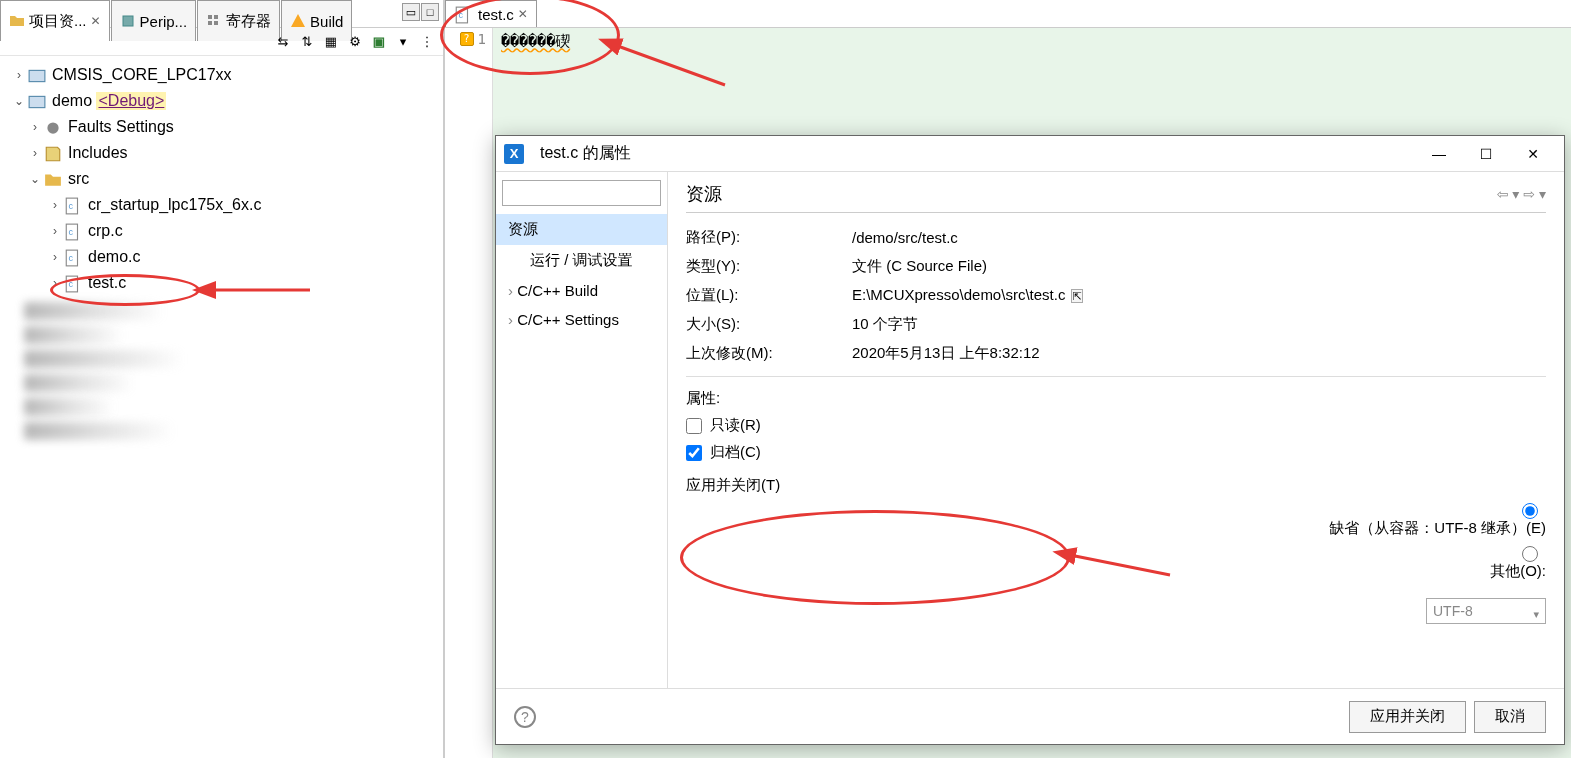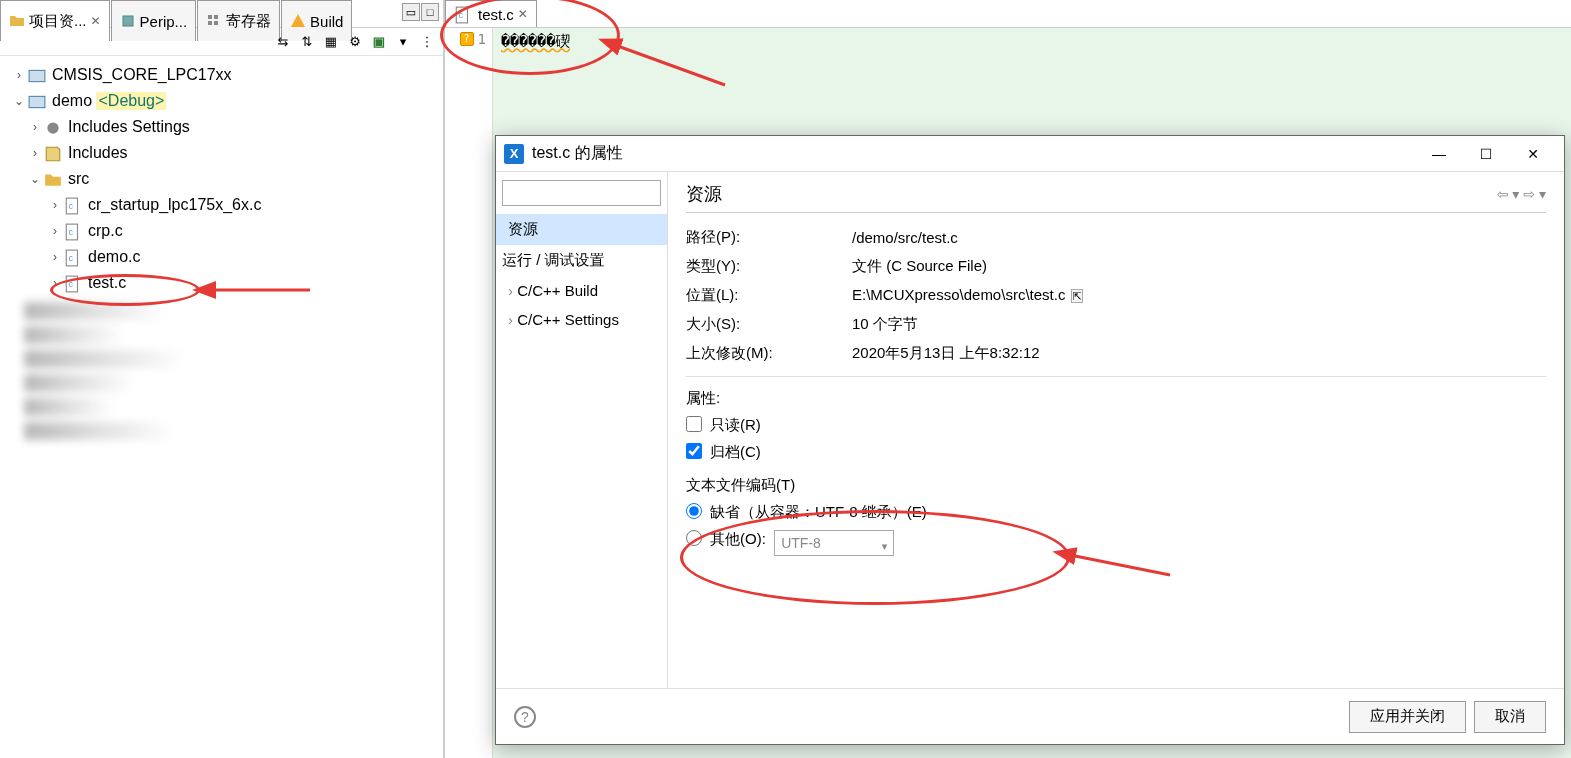--- a/index.html
+++ b/index.html
@@ -17,68 +17,68 @@
 
 .toolbar-row { height: 28px; display: flex; justify-content: flex-end; align-items: center; padding-right: 6px; gap: 4px; border-bottom: 1px solid #e5e5e5; }
 .tb-btn { width: 20px; height: 20px; display: flex; align-items: center; justify-content: center; cursor: pointer; font-size: 13px; }
 
 .tree { padding: 6px 4px; font-size: 16px; }
 .tree-item { display: flex; align-items: center; padding: 4px 0 4px 8px; cursor: pointer; white-space: nowrap; }
 .twisty { width: 14px; text-align: center; color: #555; margin-right: 2px; font-size: 12px; display: inline-block; }
 .tree-icon { width: 18px; height: 16px; margin-right: 6px; display: inline-block; }
 .indent-1 { padding-left: 24px; }
 .indent-2 { padding-left: 44px; }
-.debug-tag { background: #fff3b0; color: #0f766e; padding: 0 2px; }
+.debug-tag { background: #fff3b0; color: #701a75; padding: 0 2px; text-decoration: underline; }
 .blur-item { filter: blur(4px); opacity: 0.6; margin: 6px 20px; height: 18px; background: linear-gradient(90deg,#888 0%,#ccc 50%,transparent 100%); border-radius: 3px; width: 140px; }
 
 
 .right-area { position: absolute; left: 445px; top: 0; right: 0; height: 758px; background: #e8f5e9; }
 .editor-tabs { height: 28px; display: flex; background: #fff; border-bottom: 1px solid #ccc; }
 .editor-tab { display: flex; align-items: center; padding: 2px 8px; border: 1px solid #999; border-bottom: none; background: #fff; font-size: 15px; cursor: pointer; }
 .editor-body { position: relative; height: calc(100% - 28px); }
 .gutter { position: absolute; left: 0; top: 0; width: 48px; height: 100%; background: #fff; border-right: 1px solid #ddd; }
 .gutter-line { height: 22px; display: flex; align-items: center; justify-content: flex-end; padding-right: 6px; color: #888; font-family: Consolas, monospace; font-size: 14px; }
 .warn-marker { width: 14px; height: 14px; background: #ffb300; border: 1px solid #c78b00; color: #fff; font-size: 10px; text-align: center; line-height: 12px; margin-right: 4px; border-radius: 2px; }
 .code-area { position: absolute; left: 48px; top: 0; right: 0; height: 100%; font-family: Consolas, monospace; font-size: 15px; padding: 2px 8px; }
 .code-line { height: 22px; line-height: 22px; }
 .wavy { text-decoration: underline wavy #ff9800; }
 
 
 .dialog { position: absolute; left: 495px; top: 135px; width: 1070px; height: 610px; background: #fff; border: 1px solid #666; box-shadow: 0 4px 20px rgba(0,0,0,0.3); }
 .dlg-titlebar { height: 36px; display: flex; align-items: center; padding: 0 8px; border-bottom: 1px solid #ddd; }
 .dlg-icon { width: 20px; height: 20px; background: #1976d2; color: #fff; text-align: center; line-height: 20px; font-weight: bold; margin-right: 8px; font-size: 13px; border-radius: 2px; }
-.dlg-title { flex: 1; font-size: 16px; }
+.dlg-title { flex: 1; font-size: 16px; margin-left: 8px; }
 .dlg-winbtns { display: flex; gap: 1px; }
 .dlg-winbtn { width: 46px; height: 30px; text-align: center; line-height: 30px; cursor: pointer; font-size: 14px; }
 
 .dlg-body { display: flex; height: calc(100% - 36px - 56px); }
 .dlg-nav { width: 172px; border-right: 1px solid #ddd; padding: 8px 0; }
 .dlg-search { margin: 0 6px 8px; }
 .dlg-search input { width: 100%; height: 26px; border: 1px solid #aaa; padding: 0 6px; font-size: 13px; }
 .dlg-nav-item { padding: 6px 12px; cursor: pointer; font-size: 15px; }
 .dlg-nav-item.selected { background: #d0e7ff; }
-.dlg-nav-sub { padding-left: 6px; }
+.dlg-nav-sub { padding-left: 34px; }
 
 .dlg-content { flex: 1; padding: 10px 18px; overflow: auto; }
 .dlg-header-row { display: flex; align-items: center; border-bottom: 1px solid #ccc; padding-bottom: 6px; margin-bottom: 10px; }
 .dlg-section-title { font-size: 18px; font-weight: 500; flex: 1; }
 .dlg-navarrows { display: flex; gap: 4px; color: #888; font-size: 14px; }
 .dlg-navarrows span { cursor: pointer; }
 
 .prop-row { display: flex; padding: 5px 0; font-size: 15px; align-items: center; gap: 36px; }
 .prop-label { width: 130px; }
 .prop-value { flex: 1; }
 .file-btn { width: 22px; height: 20px; border: 1px solid #aaa; background: #f5f5f5; margin-left: 6px; cursor: pointer; font-size: 11px; text-align: center; line-height: 18px; }
 
 hr.sep { border: none; border-top: 1px solid #ddd; margin: 8px 0; }
 
 .attr-group-title { font-size: 15px; padding: 4px 0; }
-.chk-row { display: flex; padding: 4px 0; font-size: 15px; }
+.chk-row { display: flex; align-items: center; padding: 4px 0; font-size: 15px; }
 .chk-row input[type=checkbox] { width: 16px; height: 16px; margin-right: 8px; cursor: pointer; }
-.radio-row { display: flex; align-items: flex-start; padding: 4px 0; font-size: 15px; }
+.radio-row { display: flex; align-items: flex-end; padding: 4px 0; font-size: 15px; flex-direction: column; }
 .radio-row input[type=radio] { width: 16px; height: 16px; margin-right: 8px; cursor: pointer; }
 .combo { height: 26px; border: 1px solid #aaa; padding: 0 20px 0 6px; color: #888; font-size: 14px; background: #fff; position: relative; display: inline-block; min-width: 120px; line-height: 24px; }
 .combo::after { content: "▾"; position: absolute; right: 6px; top: 3px; color: #888; font-size: 11px; }
 
 .restore-row { text-align: right; padding: 14px 0 4px; }
 .restore-row button, .dlg-footer button { height: 32px; padding: 0 20px; border: 1px solid #999; background: #f5f5f5; font-size: 15px; cursor: pointer; margin-left: 8px; font-family: inherit; }
 
 .dlg-footer { height: 56px; border-top: 1px solid #ddd; display: flex; align-items: center; padding: 0 18px; }
 .help-btn { width: 22px; height: 22px; border: 2px solid #888; border-radius: 50%; color: #888; text-align: center; line-height: 18px; font-size: 14px; cursor: pointer; margin-right: auto; }
 
@@ -151,21 +151,21 @@
       <span class="tree-icon"><svg viewBox="0 0 16 16">
             <rect x="1" y="3" width="14" height="10" fill="#cde" stroke="#58a"></rect>
           </svg></span>
       <span>demo</span>&nbsp;<span class="debug-tag">&lt;Debug&gt;</span>
     </div>
     <div class="tree-item indent-1">
       <span class="twisty">›</span>
       <span class="tree-icon"><svg viewBox="0 0 16 16">
             <circle cx="8" cy="8" r="5" fill="#888"></circle>
           </svg></span>
-      <span>Includes Settings</span>
+      <span>Faults Settings</span>
     </div>
     <div class="tree-item indent-1">
       <span class="twisty">›</span>
       <span class="tree-icon"><svg viewBox="0 0 16 16">
             <path d="M2 2h10l2 2v10H2z" fill="#e8d178" stroke="#b89030"></path>
           </svg></span>
       <span>Includes</span>
     </div>
     <div class="tree-item indent-1">
       <span class="twisty">⌄</span>
@@ -296,21 +296,21 @@
       <div class="attr-group-title">属性:</div>
       <label class="chk-row">
         <input type="checkbox" style="">
         <span>只读(R)</span>
       </label>
       <label class="chk-row">
         <input type="checkbox" checked="" style="">
         <span>归档(C)</span>
       </label>
 
-      <div class="attr-group-title" style="margin-top:6px">文本文件编码(T)</div>
+      <div class="attr-group-title" style="margin-top:6px">应用并关闭(T)</div>
       <label class="radio-row">
         <input type="radio" name="enc" checked="" style="">
         <span>缺省（从容器：UTF-8 继承）(E)</span>
       </label>
       <label class="radio-row">
         <input type="radio" name="enc" style="">
         <span>其他(O):</span>&nbsp;&nbsp;
         <span class="combo">UTF-8</span>
       </label>
 

